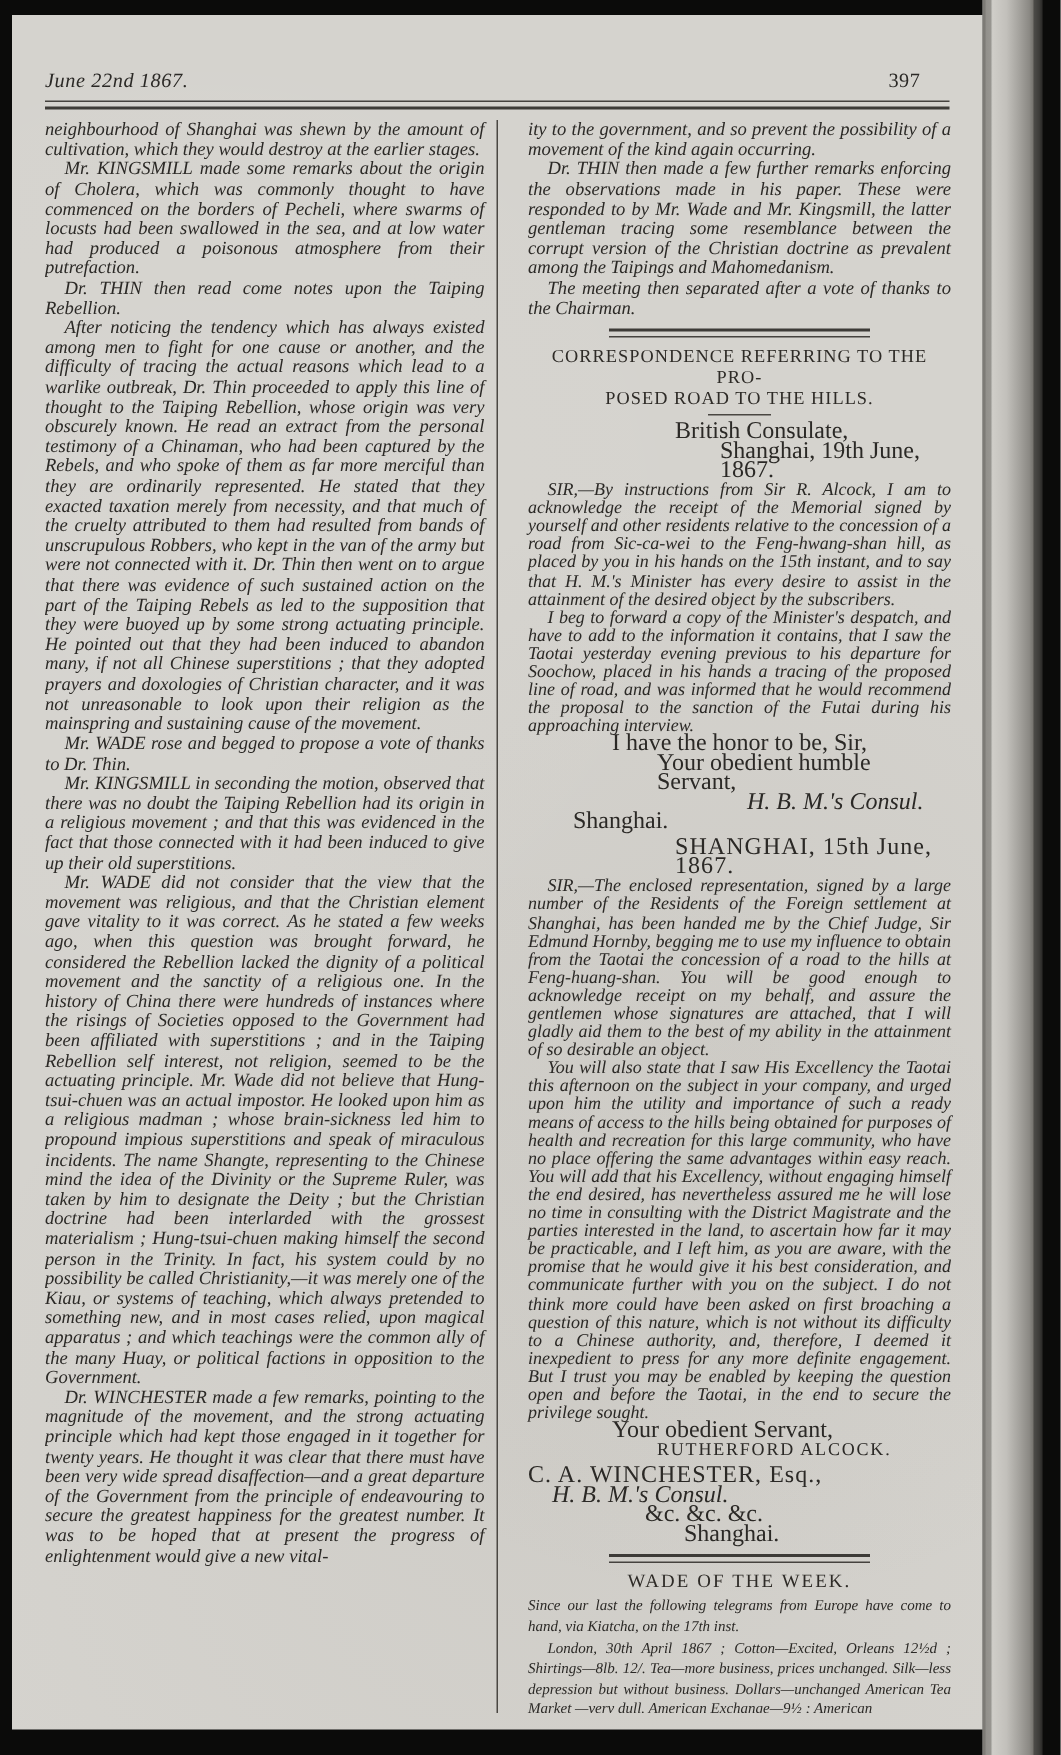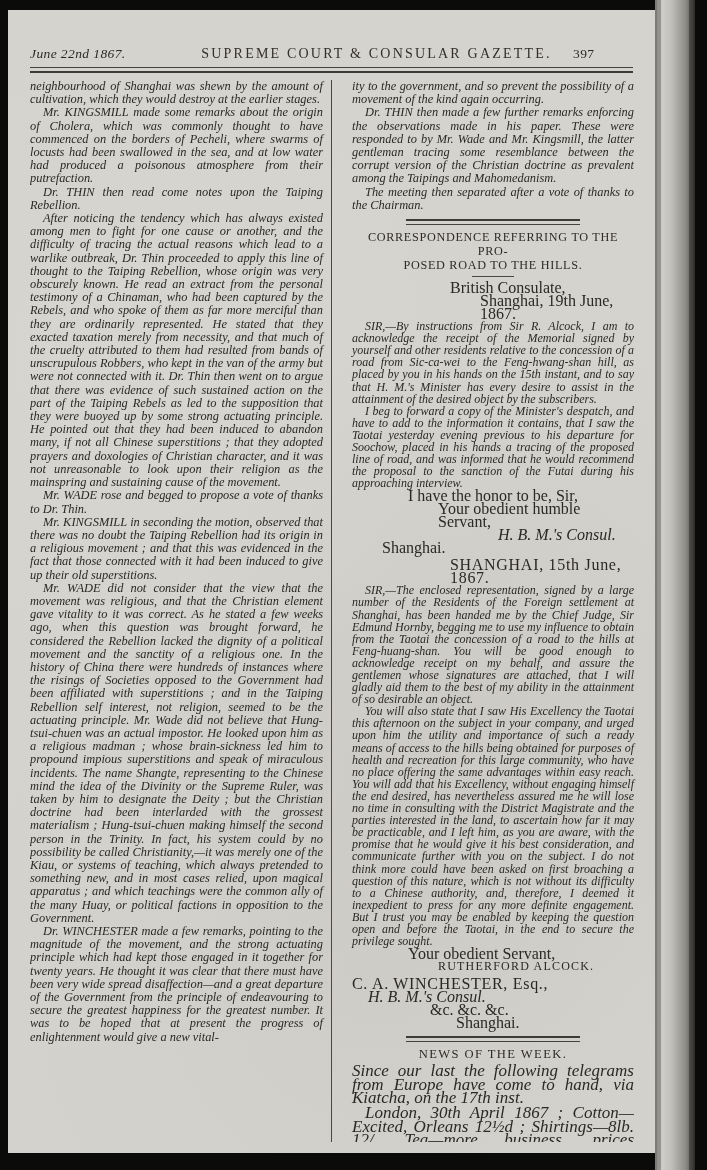--- a/index.html
+++ b/index.html
@@ -22,21 +22,21 @@
     background:linear-gradient(90deg,#b8b6b1 0,#cfcdc8 18%,#c2c0bb 40%,#a3a19c 62%,#8b8984 78%,#55534f 94%,#2a2927 100%);
     box-shadow:inset 2px 0 0 #7d7b76, inset 6px 0 0 rgba(90,88,84,.45), inset -6px 0 0 rgba(40,39,37,.5);
   }
   .header-row{
     margin:36px 22px 0 22px;
     display:flex;align-items:baseline;justify-content:space-between;
     font-size:13.5px;letter-spacing:.4px;
   }
   .hdr-date{font-style:italic;width:150px;}
   .hdr-title{flex:1;text-align:center;letter-spacing:2.2px;font-size:14px;color:#33302c;}
-  .hdr-page{width:60px;text-align:left;}
+  .hdr-page{width:60px;text-align:center;}
   .hdr-rule{
     margin:5px 22px 0 22px;height:3px;
     border-top:1px solid #45423e;border-bottom:2px solid #3d3b37;
   }
   .columns{
     display:flex;margin:7px 0 0 22px;height:1062px;overflow:hidden;
   }
   .col-left{width:293px;}
   .divider{width:1px;background:#4a4742;margin:0 8px 0 8px;}
   .col-right{width:282px;margin-left:12px;}
@@ -64,31 +64,30 @@
   .ind8{padding-left:16px;}
   .ind9{padding-left:78px;}
   .ind10{padding-left:104px;}
   .italic{font-style:italic;}
   .smallcaps{letter-spacing:.7px;}
   .letterpara{font-size:12px;line-height:12.1px;}
   .sig-big{font-size:12px;letter-spacing:1.2px;}
   .news-heading{
     text-align:center;font-size:12.6px;letter-spacing:1.4px;margin-top:3px;color:#2e2b27;
   }
-  .newspara{font-size:17px;line-height:13.4px;margin-top:2px;}
+  .newspara{font-size:10px;line-height:13.4px;margin-top:2px;}
   .gap-s{height:4px;}
 </style>
 </head>
 <body>
 
 <div class="paper">
 
   <div class="header-row">
     <span class="hdr-date">June 22nd 1867.</span>
-    <span class="hdr-title">SUPREME COURT &amp; CONSULAR GAZETTE.</span>
     <span class="hdr-page">397</span>
   </div>
   <div class="hdr-rule"></div>
 
   <div class="columns">
 
     <div class="col-left">
       <p class="no-indent">neighbourhood of Shanghai was shewn by the amount of cultivation, which they would destroy at the earlier stages.</p>
       <p>Mr. KINGSMILL made some remarks about the origin of Cholera, which was commonly thought to have commenced on the borders of Pecheli, where swarms of locusts had been swallowed in the sea, and at low water had produced a poisonous atmosphere from their putrefaction.</p>
       <p>Dr. THIN then read come notes upon the Taiping Rebellion.</p>
@@ -130,21 +129,21 @@
 
       <div class="line ind3">Your obedient Servant,</div>
       <div class="line ind4 sig-big">RUTHERFORD ALCOCK.</div>
       <div class="gap-s"></div>
       <div class="line smallcaps">C. A. WINCHESTER, Esq.,</div>
       <div class="line ind8 italic">H. B. M.'s Consul.</div>
       <div class="line ind9">&amp;c. &amp;c. &amp;c.</div>
       <div class="line ind10">Shanghai.</div>
 
       <div class="sec-rule"></div>
-      <div class="news-heading smallcaps">NEWS OF THE WEEK.</div>
+      <div class="news-heading smallcaps">WADE OF THE WEEK.</div>
 
       <p class="newspara no-indent">Since our last the following telegrams from Europe have come to hand, via Kiatcha, on the 17th inst.</p>
       <p class="newspara">London, 30th April 1867 ; Cotton—Excited, Orleans 12½d ; Shirtings—8lb. 12/.  Tea—more business, prices unchanged.  Silk—less depression but without business.  Dollars—unchanged  American Tea Market —very dull.  American Exchange—9½ ; American</p>
     </div>
 
   </div>
 </div>
 
 <div class="page-edge"></div>
 

